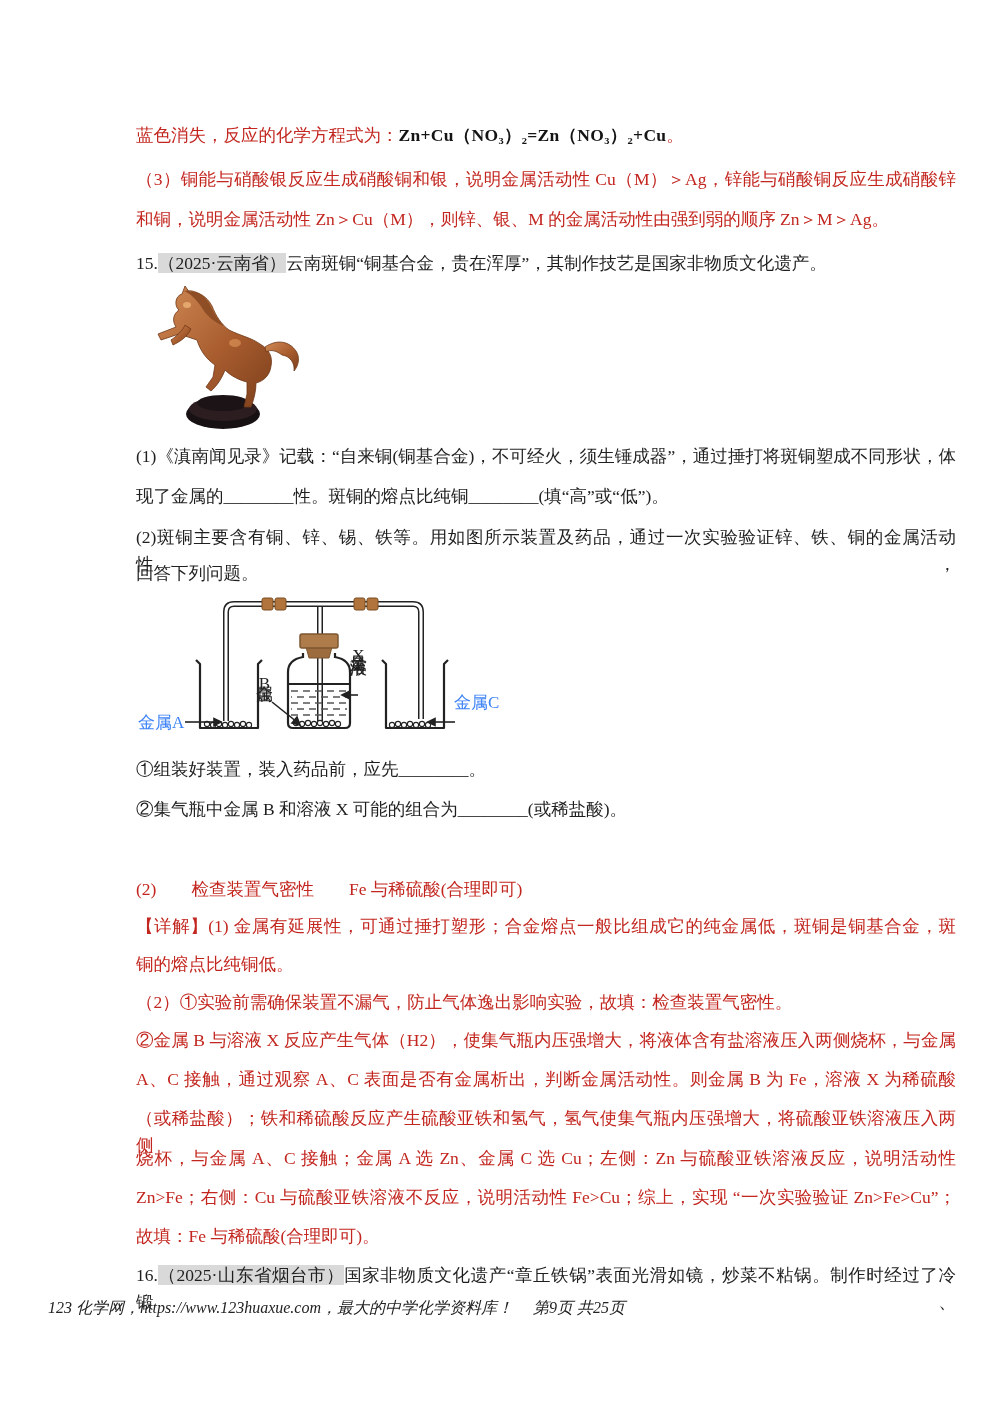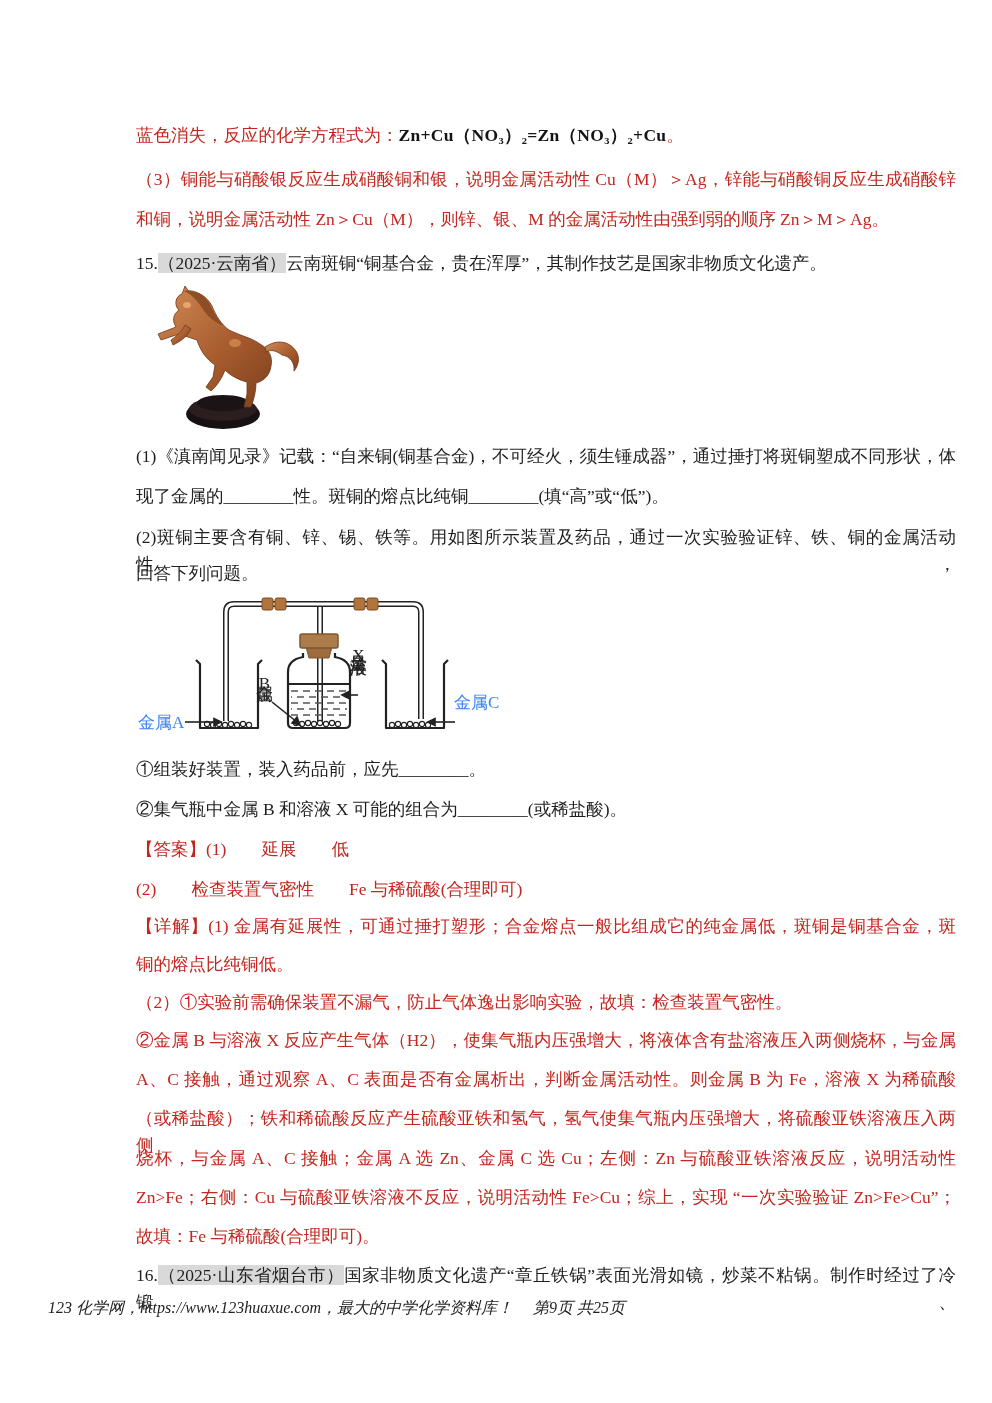--- a/index.html
+++ b/index.html
@@ -130,21 +130,20 @@
   </svg>
 
   <div class="dlabel" style="left:90px;top:711px">金属A</div>
   <div class="vlabel" style="left:208px;top:672px">金属B</div>
   <div class="vlabel" style="left:302px;top:642px">足量溶液X</div>
   <div class="dlabel" style="left:406px;top:691px">金属C</div>
 
   <div class="ln" style="top:756px">①组装好装置，装入药品前，应先________。</div>
   <div class="ln" style="top:796px">②集气瓶中金属 B 和溶液 X 可能的组合为________(或稀盐酸)。</div>
 
-  <div class="ln red" style="top:836px">【答案】(1)　　延展　　低</div>
   <div class="ln red" style="top:876px">(2)　　检查装置气密性　　Fe 与稀硫酸(合理即可)</div>
 
   <div class="ln red just" style="top:913px">【详解】(1) 金属有延展性，可通过捶打塑形；合金熔点一般比组成它的纯金属低，斑铜是铜基合金，斑</div>
   <div class="ln red" style="top:951px">铜的熔点比纯铜低。</div>
   <div class="ln red" style="top:989px">（2）①实验前需确保装置不漏气，防止气体逸出影响实验，故填：检查装置气密性。</div>
   <div class="ln red just" style="top:1027px">②金属 B 与溶液 X 反应产生气体（H2），使集气瓶内压强增大，将液体含有盐溶液压入两侧烧杯，与金属</div>
   <div class="ln red just" style="top:1066px">A、C 接触，通过观察 A、C 表面是否有金属析出，判断金属活动性。则金属 B 为 Fe，溶液 X 为稀硫酸</div>
   <div class="ln red just" style="top:1105px">（或稀盐酸）；铁和稀硫酸反应产生硫酸亚铁和氢气，氢气使集气瓶内压强增大，将硫酸亚铁溶液压入两侧</div>
   <div class="ln red just" style="top:1184px">Zn&gt;Fe；右侧：Cu 与硫酸亚铁溶液不反应，说明活动性 Fe&gt;Cu；综上，实现 “一次实验验证 Zn&gt;Fe&gt;Cu”；</div>
   <div class="ln red just" style="top:1145px">烧杯，与金属 A、C 接触；金属 A 选 Zn、金属 C 选 Cu；左侧：Zn 与硫酸亚铁溶液反应，说明活动性</div>

